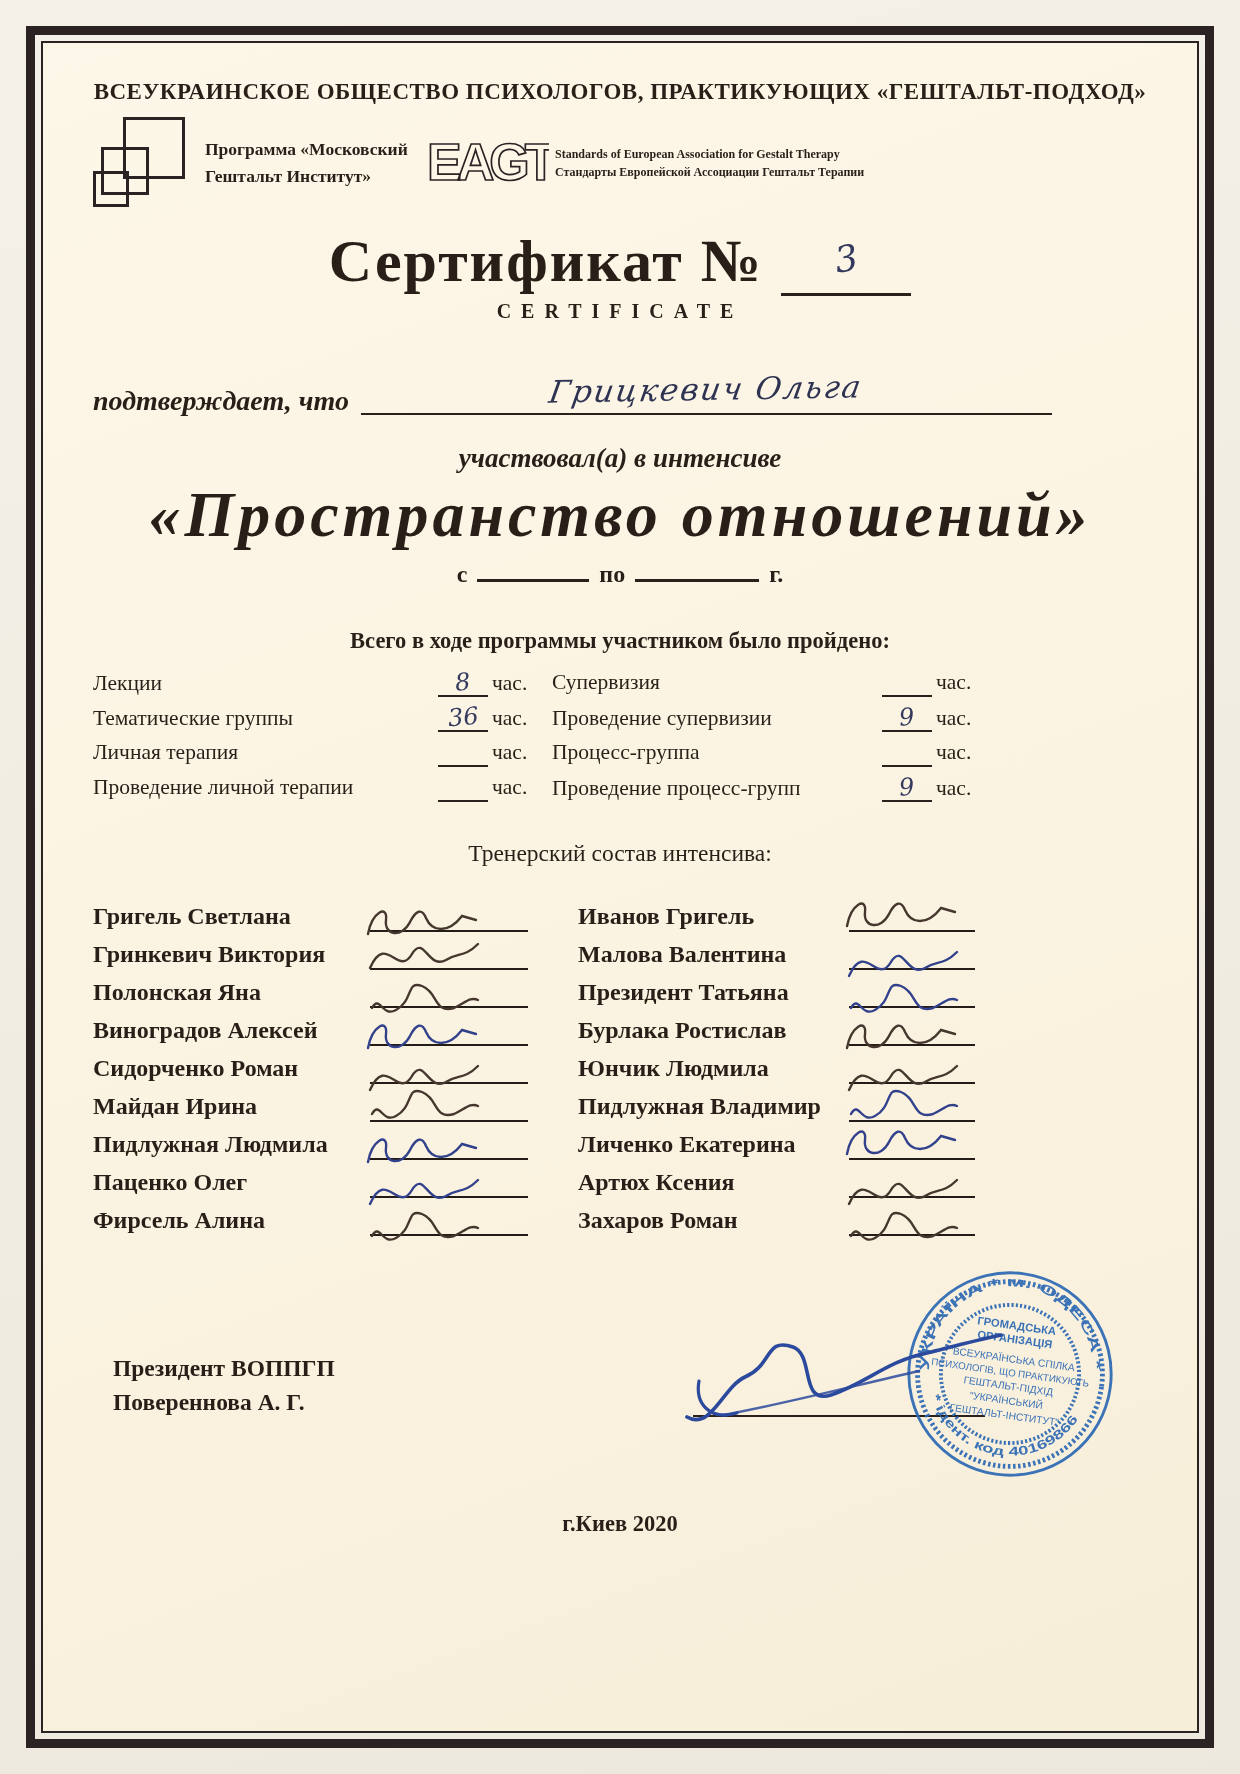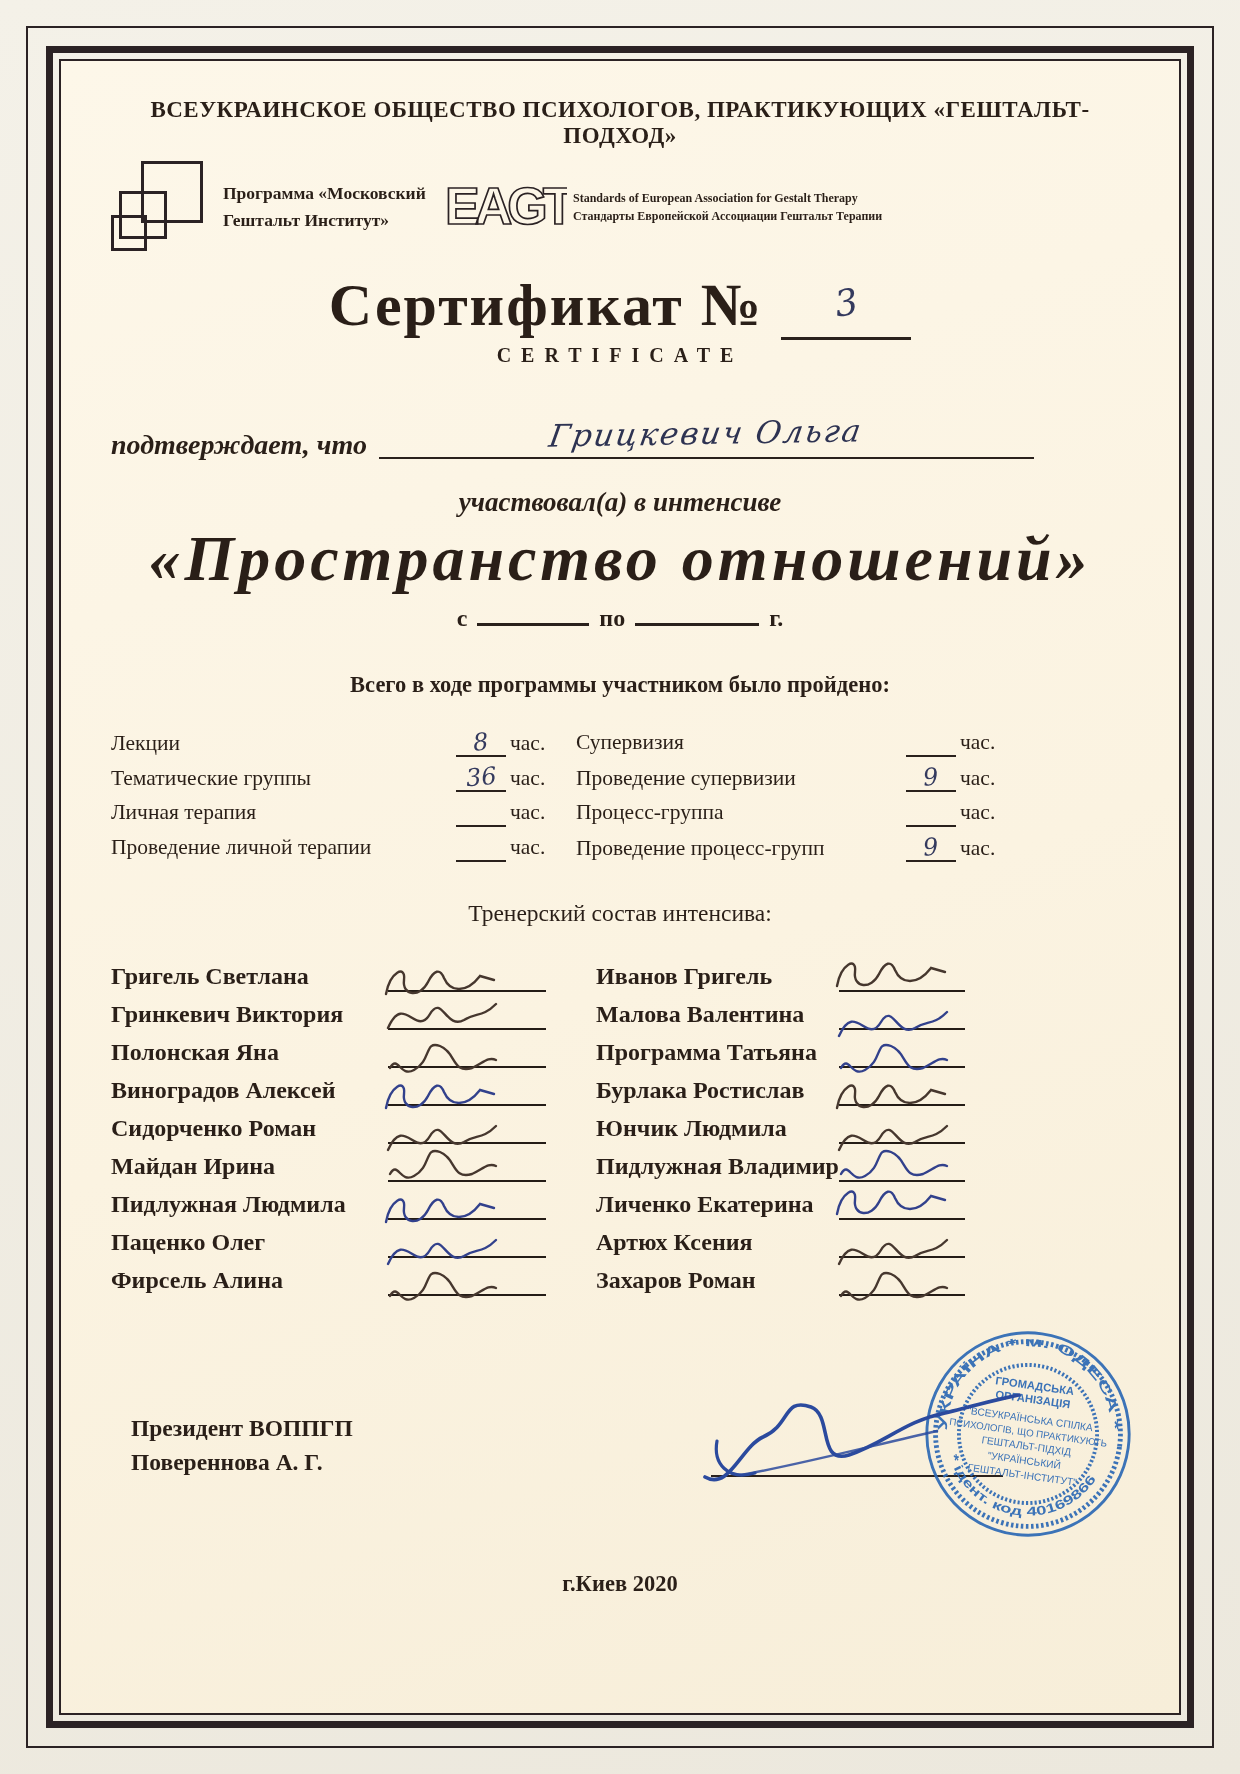--- a/index.html
+++ b/index.html
@@ -1,20 +1,20 @@
 <!DOCTYPE html>
 <html><head>
 <meta charset="utf-8">
 <style>
   * { margin:0; padding:0; box-sizing:border-box; }
   html,body { width:1240px; height:1774px; }
   body { background:#efece3; font-family:"Liberation Serif", serif; color:#2a1f18; }
 
   .photo { width:1240px; height:1774px; padding:26px; background:linear-gradient(165deg,#f4f1e8,#ece8dd); }
-  .frame-a { height:100%; border:2px solid #2b2224; padding:18px; }
+  .frame-a { height:100%; border:2px solid #2b2224; padding:0; }
   .frame-b { height:100%; border:7px solid #2b2224; padding:6px; }
   .frame-c { height:100%; border:2px solid #2b2224; overflow:hidden;
              background:linear-gradient(160deg,#fdf7e9 0%,#fbf3e1 55%,#f7eed9 100%); }
 
   .content { padding:0 50px; position:relative; height:100%; }
 
   .org-header { margin-top:36px; text-align:center; font-weight:bold; font-size:23px; letter-spacing:.5px; }
 
   .logo-row { margin-top:12px; display:flex; align-items:center; }
   .mgi-logo { position:relative; width:104px; height:92px; flex:0 0 auto; }
@@ -42,21 +42,21 @@
 
   .participated { margin-top:26px; text-align:center; font-weight:bold; font-style:italic; font-size:27px; }
 
   .course-title { margin-top:4px; text-align:center; font-weight:bold; font-style:italic; font-size:64px; letter-spacing:4px; white-space:nowrap; }
 
   .date-row { margin-top:6px; text-align:center; font-weight:bold; font-size:24px; }
   .dline { display:inline-block; border-bottom:3px solid #2a211c; height:1em; margin:0 10px; vertical-align:baseline; }
   .dline.from { width:112px; } .dline.to { width:124px; }
 
   .hours-heading { margin-top:40px; text-align:center; font-weight:bold; font-size:22.5px; }
-  .hours-table { margin-top:32px; display:grid; grid-template-columns:445px 430px; column-gap:20px; }
+  .hours-table { margin-top:16px; display:grid; grid-template-columns:445px 430px; column-gap:14px; }
   .hrow { display:flex; align-items:baseline; font-size:21.5px; height:35px; }
   .hlabel { flex:1; }
   .hline { width:50px; border-bottom:2px solid #2a211c; text-align:center; height:27px; }
   .hunit { margin-left:4px; width:46px; }
 
   .trainers-heading { margin-top:30px; text-align:center; font-weight:normal; font-size:23.5px; }
   .trainers { margin-top:30px; display:grid; grid-template-columns:465px 1fr; column-gap:20px; }
   .trow { display:flex; align-items:center; height:38px; }
   .tname { flex:1; font-weight:bold; font-size:24px; white-space:nowrap; }
   .tsig { position:relative; border-bottom:2px solid #241c16; height:30px; align-self:flex-end; margin-bottom:3px; }
@@ -267,21 +267,21 @@
                 </div>
           <div class="trow">
                   <span class="tname">Малова Валентина</span>
                   <span class="tsig">
                     <svg class="squiggle">
                       <use href="#sigB" class="ink-b"></use>
                     </svg>
                   </span>
                 </div>
           <div class="trow">
-                  <span class="tname">Программа Татьяна</span>
+                  <span class="tname">Президент Татьяна</span>
                   <span class="tsig">
                     <svg class="squiggle">
                       <use href="#sigC" class="ink-b"></use>
                     </svg>
                   </span>
                 </div>
           <div class="trow">
                   <span class="tname">Бурлака Ростислав</span>
                   <span class="tsig">
                     <svg class="squiggle">

